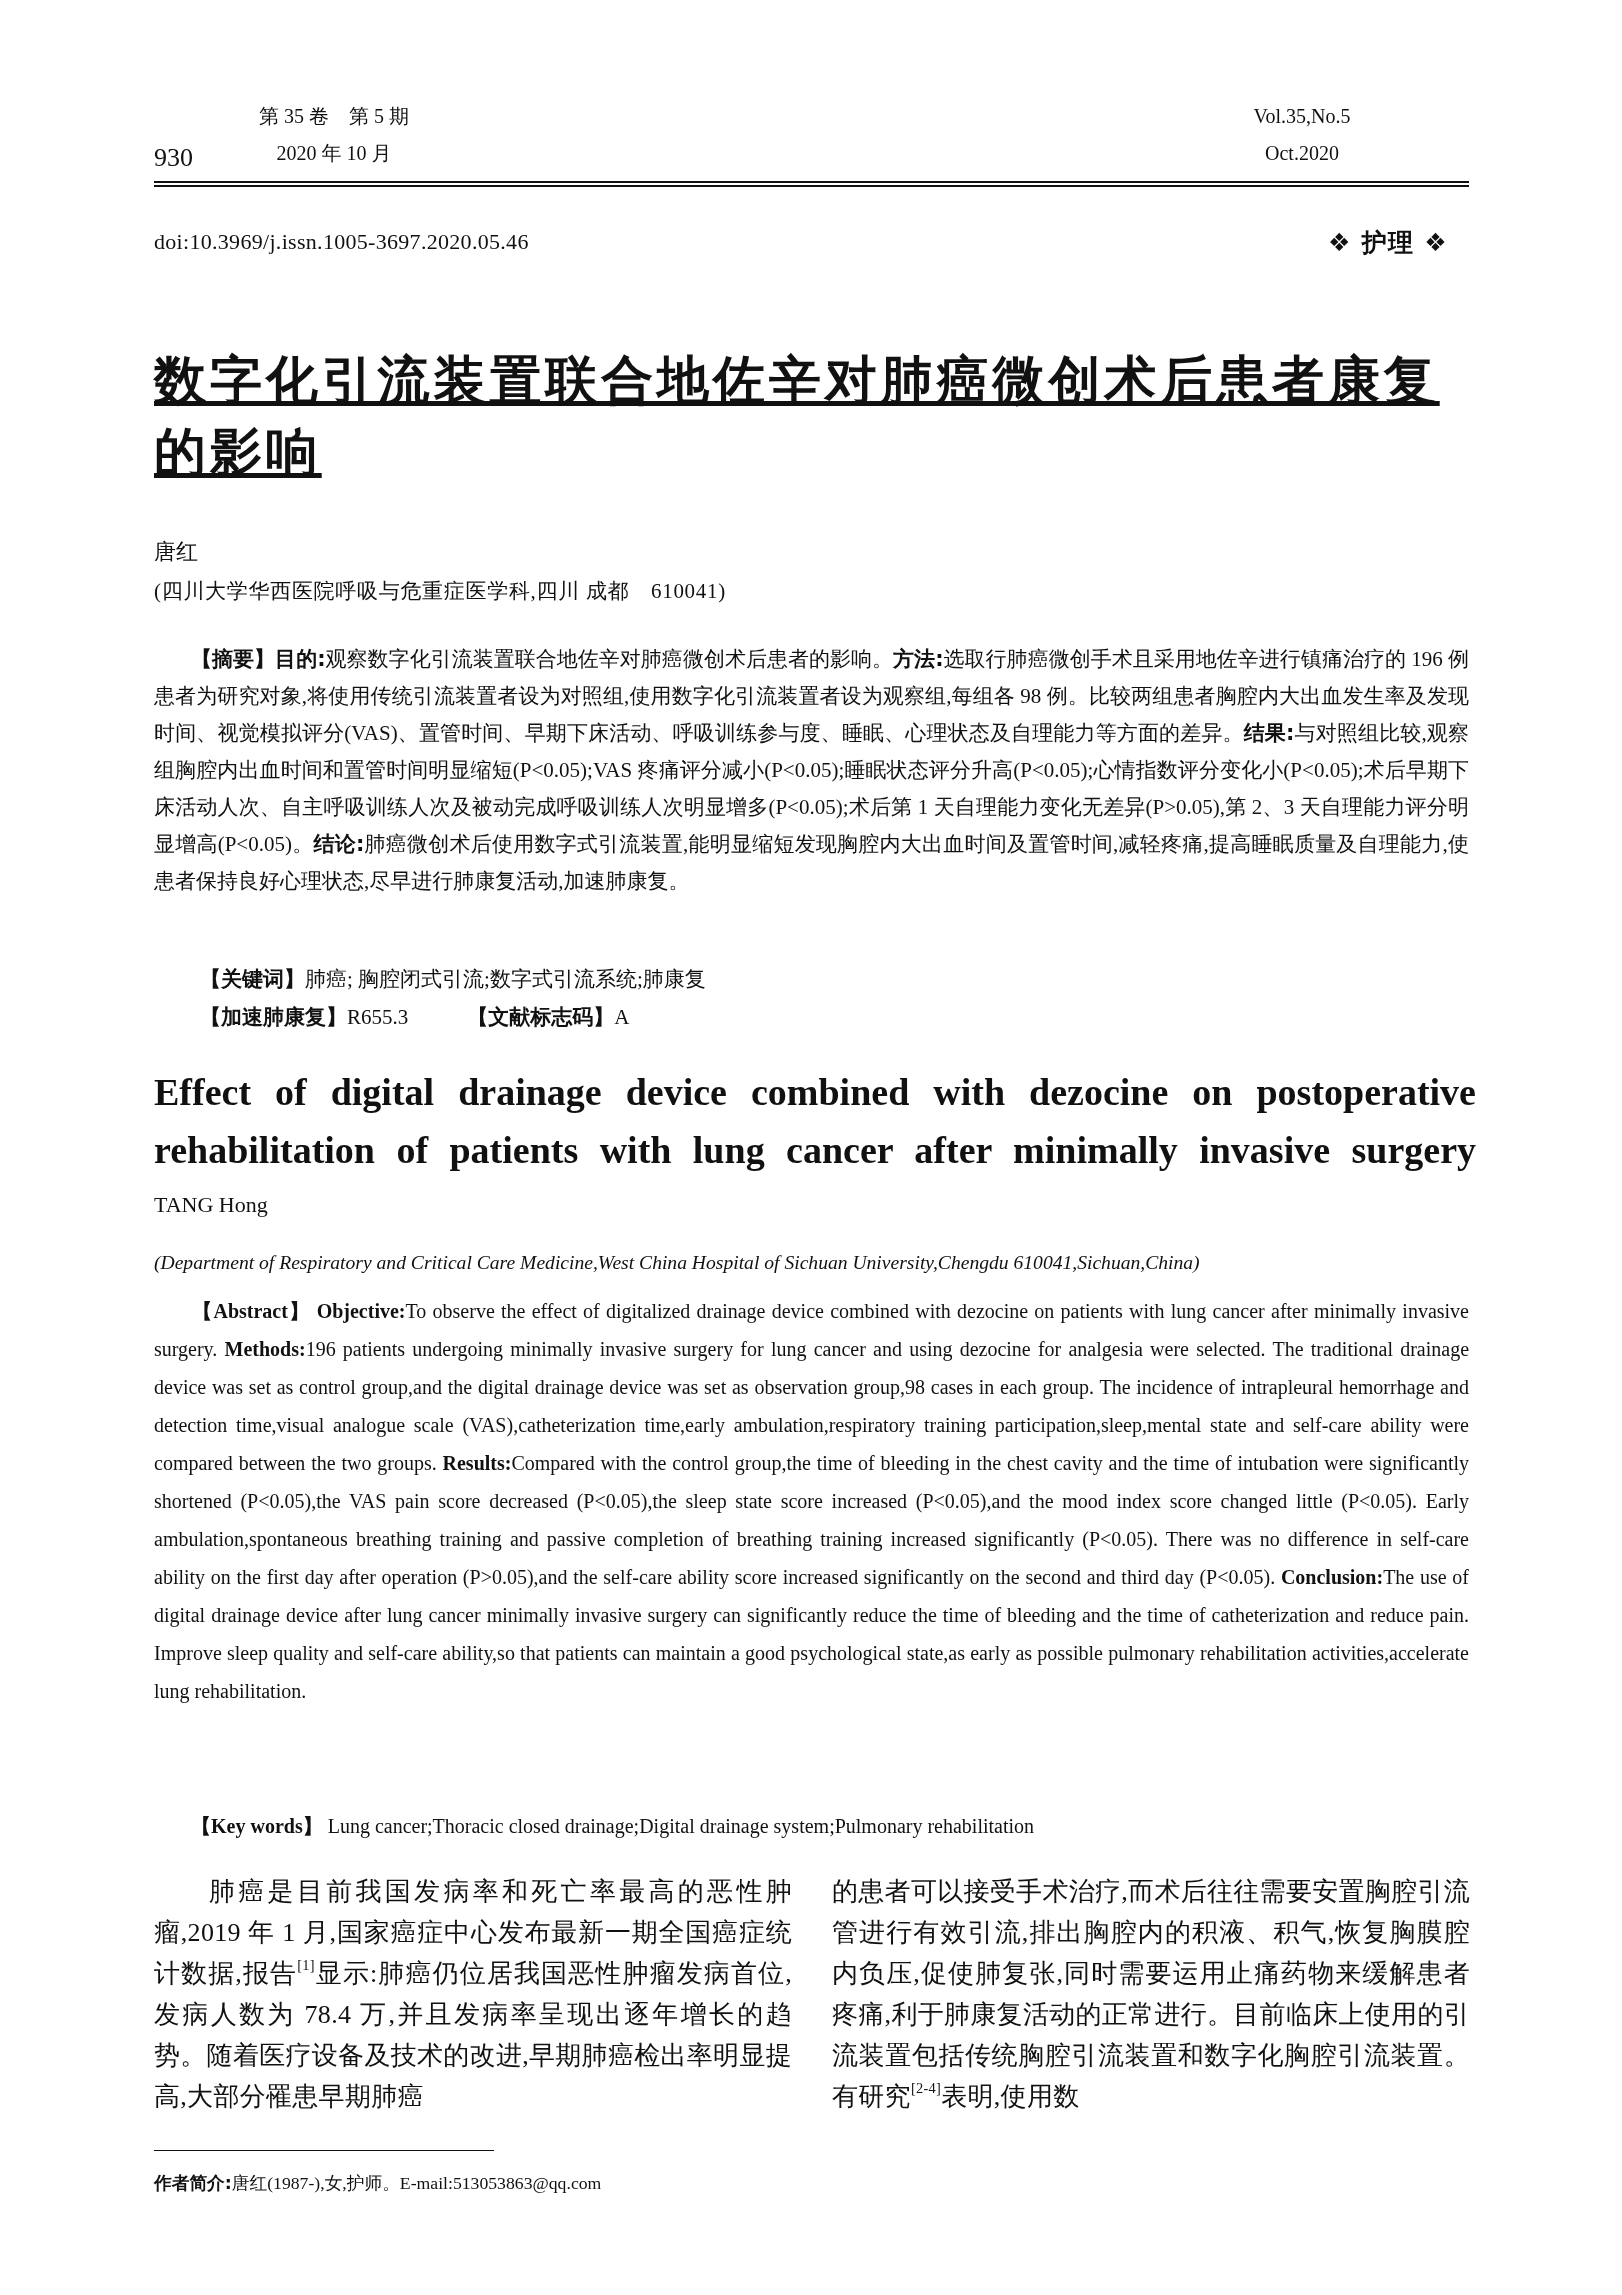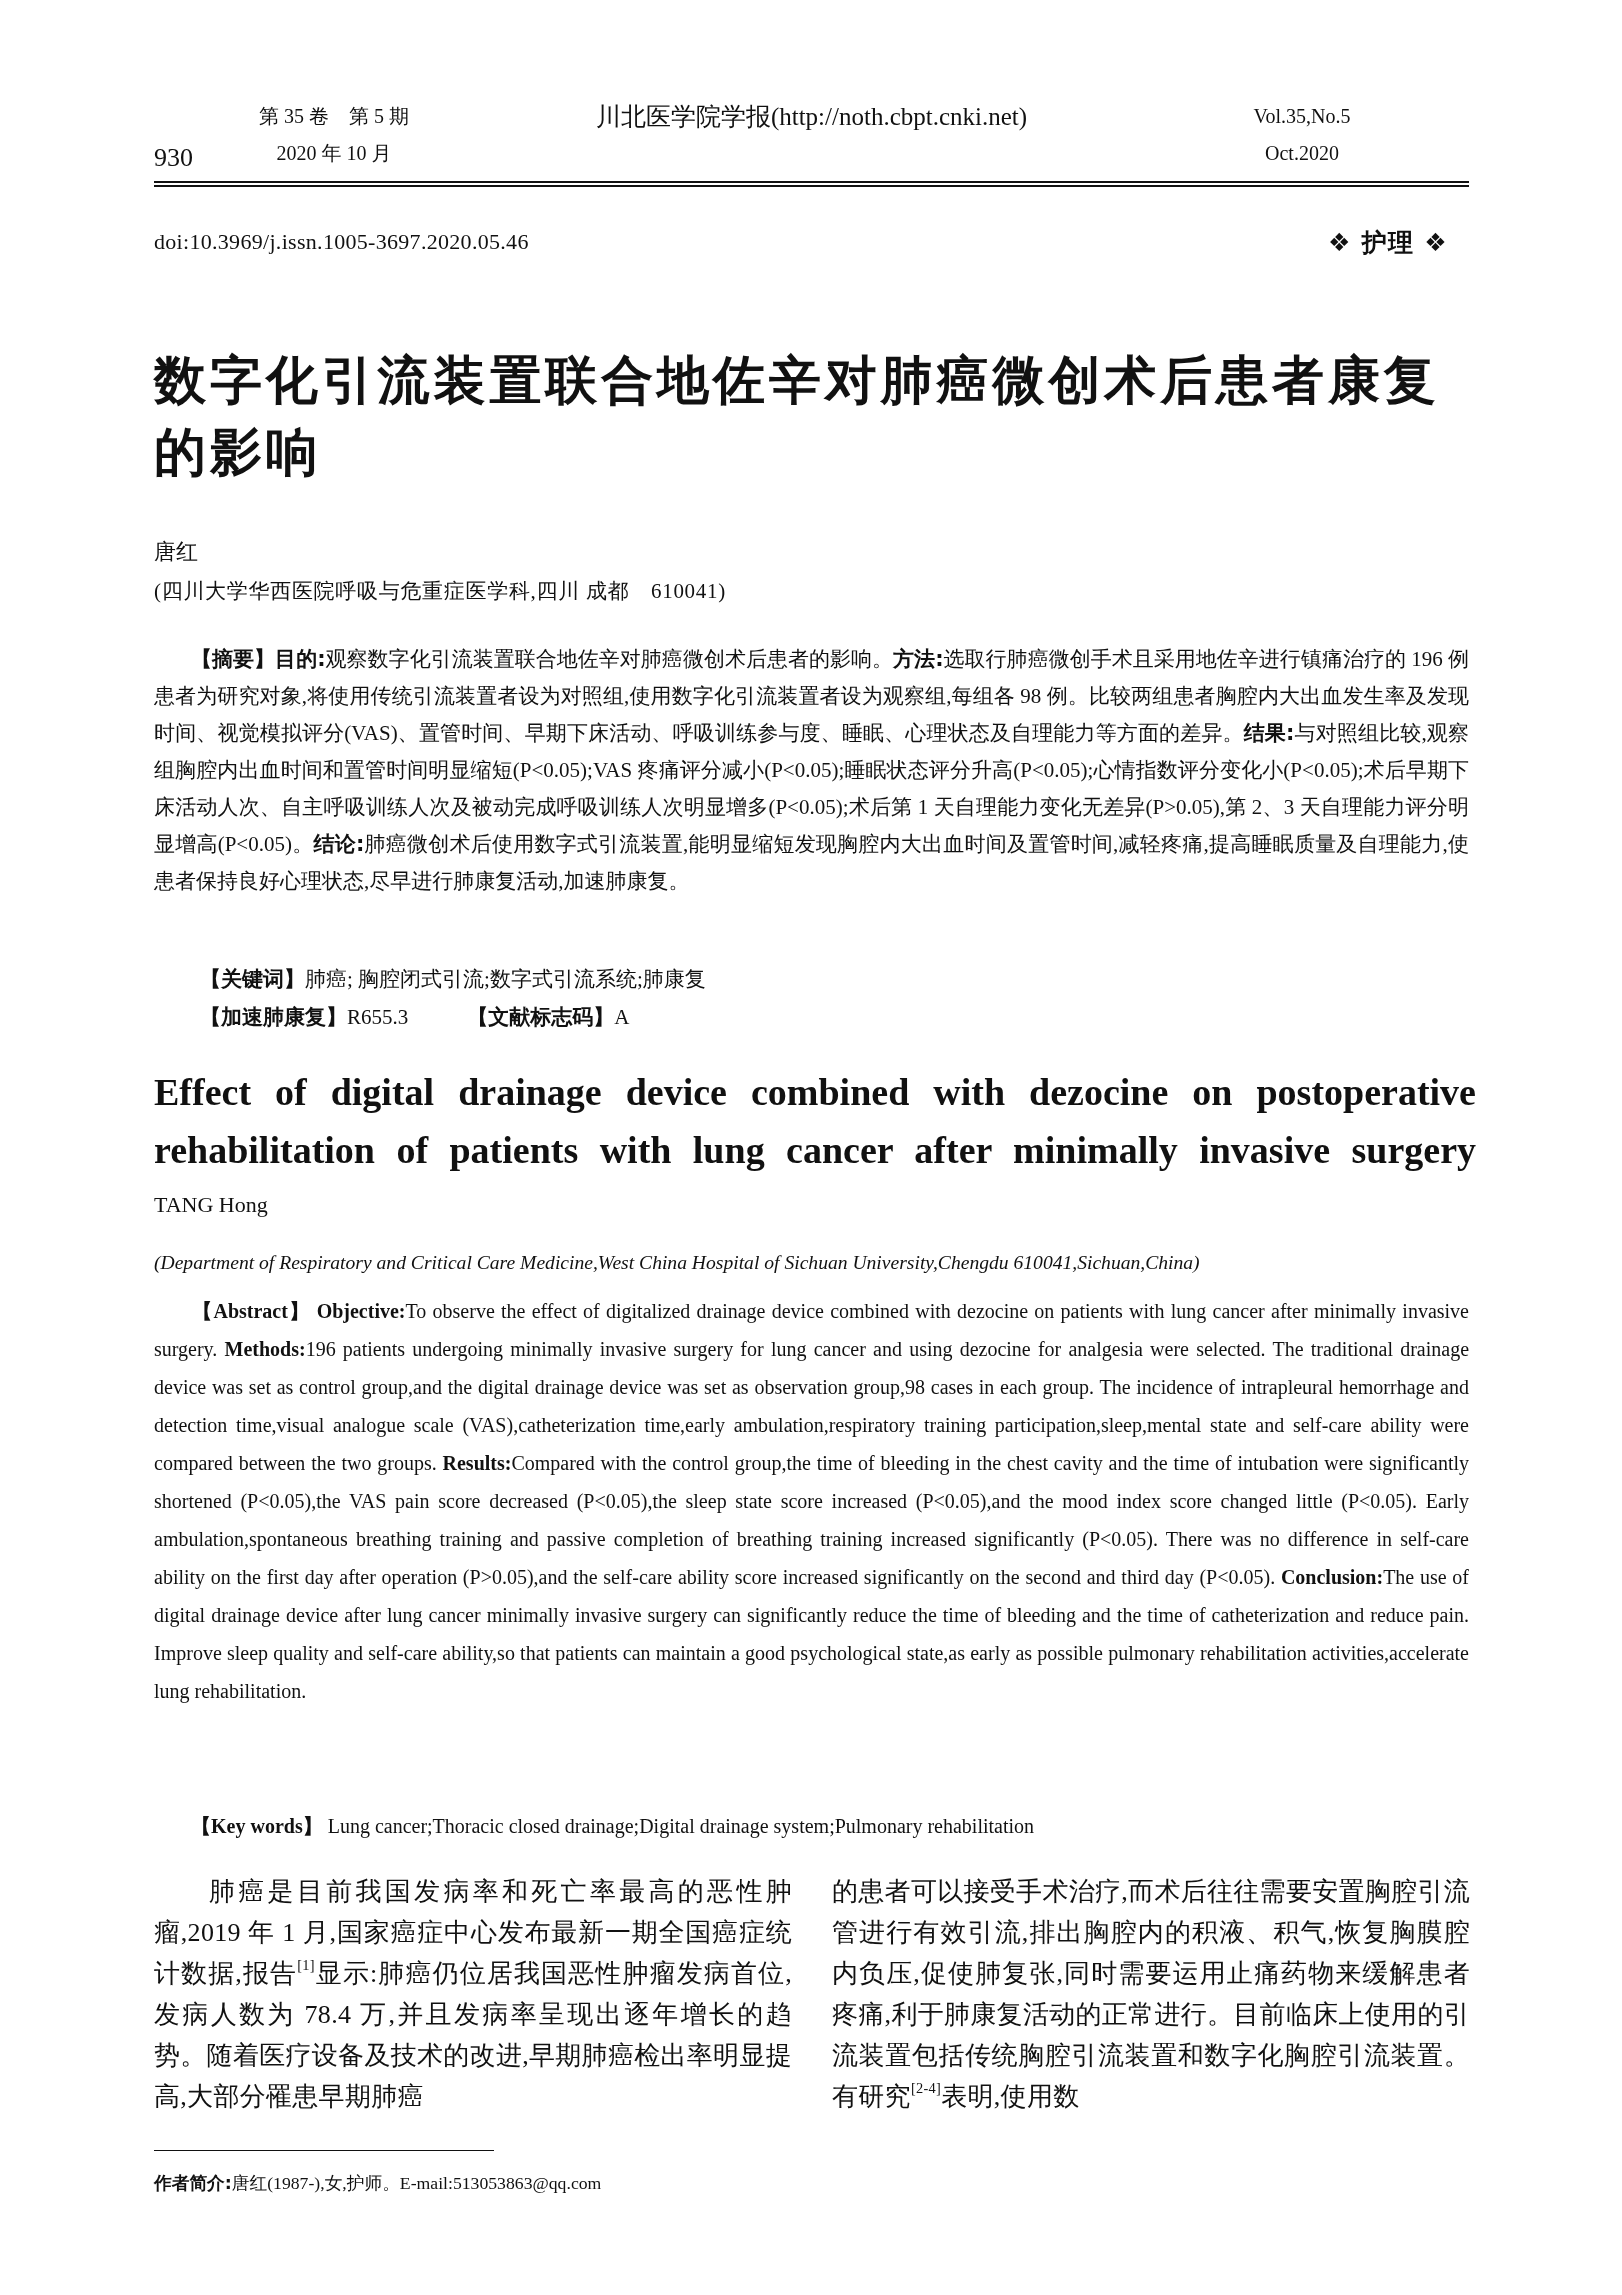--- a/index.html
+++ b/index.html
@@ -23,21 +23,21 @@
     .hdr-right { left: 1204px; top: 98px; width: 196px; text-align: center; font-size: 20px; line-height: 37px; }
     .rule-double { left: 154px; top: 181px; width: 1315px; height: 5.9px; border-top: 2px solid #111; border-bottom: 2px solid #111; }
 
     .doi { left: 154px; top: 229px; font-size: 22px; letter-spacing: 0.3px; }
     .column-tag { left: 1328px; top: 226px; font-size: 25px; font-family: "DejaVu Sans", sans-serif; font-weight: bold; letter-spacing: 1.3px; }
 
     
     .cn-title {
       left: 154px; top: 344px; width: 1322px;
       font-family: "DejaVu Sans", sans-serif;
-      font-size: 52px; line-height: 72px; font-weight: bold; letter-spacing: 3.9px;
+      font-size: 52px; line-height: 72px; font-weight: bold; letter-spacing: 3.9px; text-decoration: underline;
     }
     .cn-author { left: 154px; top: 537px; font-size: 22px; }
     .cn-affil { left: 154px; top: 577px; font-size: 21px; letter-spacing: 0.7px; }
 
     
     .cn-abstract {
       left: 154px; top: 641px; width: 1315px;
       font-size: 21px; line-height: 37px; text-align: justify;
     }
     .cn-abstract .indent { display: inline-block; width: 37px; }
@@ -84,21 +84,20 @@
 <body>
 
 <div class="abs hdr-page-num">930</div>
 
 <div class="abs hdr-left">
   <div>第 35 卷　第 5 期</div>
   <div>2020 年 10 月</div>
 </div>
 
 <div class="abs hdr-center">
-  <div class="cn">川北医学院学报(http://noth.cbpt.cnki.net)</div>
 </div>
 
 <div class="abs hdr-right">
   <div>Vol.35,No.5</div>
   <div>Oct.2020</div>
 </div>
 
 <div class="abs rule-double"></div>
 
 <div class="abs doi">doi:10.3969/j.issn.1005-3697.2020.05.46</div>

